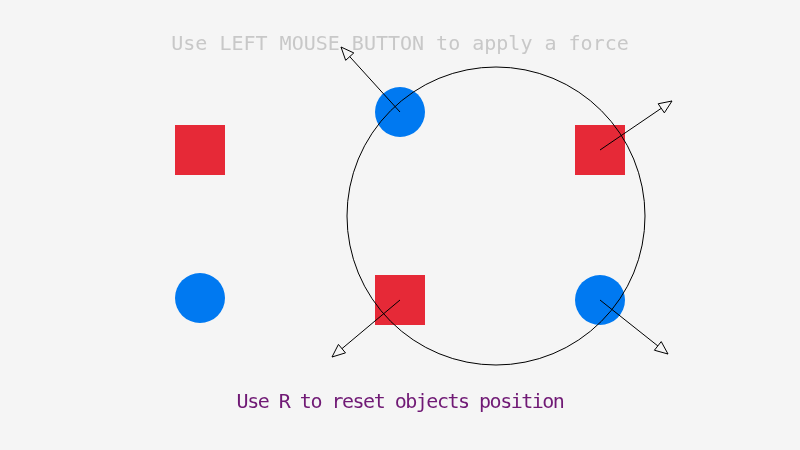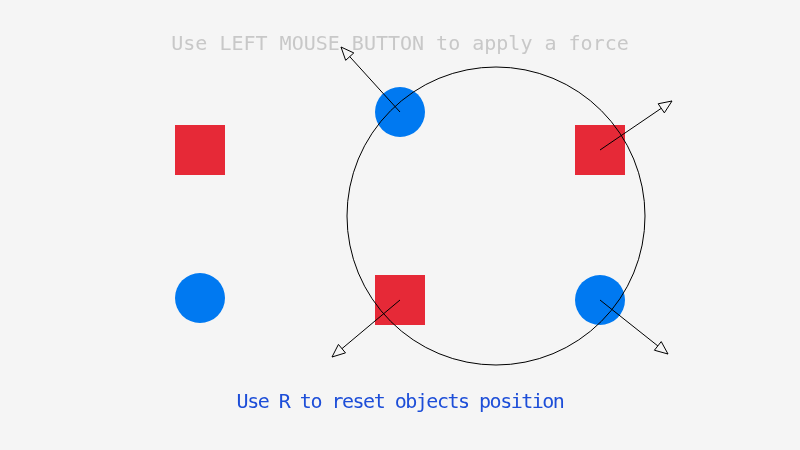--- a/index.html
+++ b/index.html
@@ -38,14 +38,14 @@
       <line x1="400" y1="112" x2="341" y2="47" stroke="#000000" stroke-width="1"></line>
       <polygon points="341,47 353.8098769336104,52.92933832276052 345.6648684787136,60.32249984335913" fill="#f5f5f5" stroke="#000000" stroke-width="1"></polygon>
       <line x1="600" y1="150" x2="672" y2="101" stroke="#000000" stroke-width="1"></line>
       <polygon points="672,101 664.3471647986954,112.86103340277205 658.1583003223217,103.76719172320239" fill="#f5f5f5" stroke="#000000" stroke-width="1"></polygon>
       <line x1="400" y1="300" x2="332" y2="357" stroke="#000000" stroke-width="1"></line>
       <polygon points="332,357 338.42962320957037,344.4337776009274 345.49601015505783,352.8638532551932" fill="#f5f5f5" stroke="#000000" stroke-width="1"></polygon>
       <line x1="600" y1="300" x2="668" y2="354" stroke="#000000" stroke-width="1"></line>
       <polygon points="668,354 654.3992071927134,350.22264179442004 661.2399107723309,341.60842247193875" fill="#f5f5f5" stroke="#000000" stroke-width="1"></polygon>
     </svg>
   <div class="hint hint-top" style="color: rgb(200, 200, 200);">Use LEFT MOUSE BUTTON to apply a force</div>
-  <div class="hint hint-bottom" style="color: #1d4ed8;">Use R to reset objects position</div>
+  <div class="hint hint-bottom" style="color: #701a75;">Use R to reset objects position</div>
 </div>
 
 </body></html>

